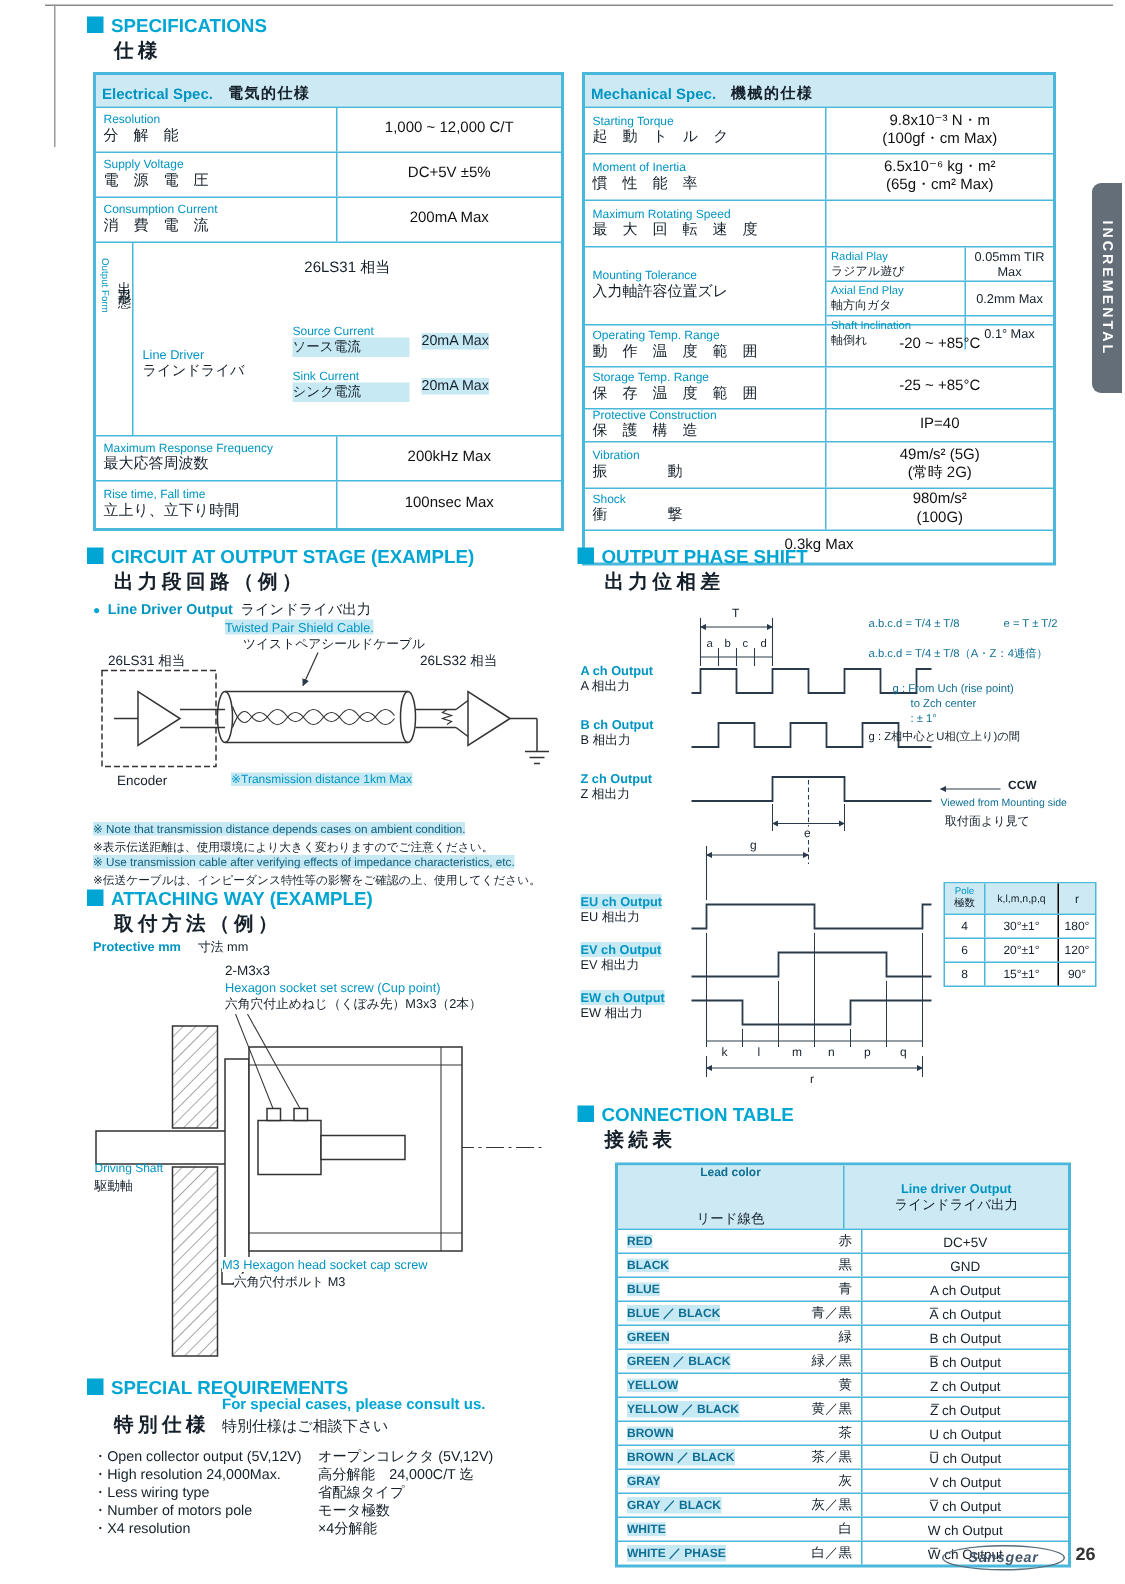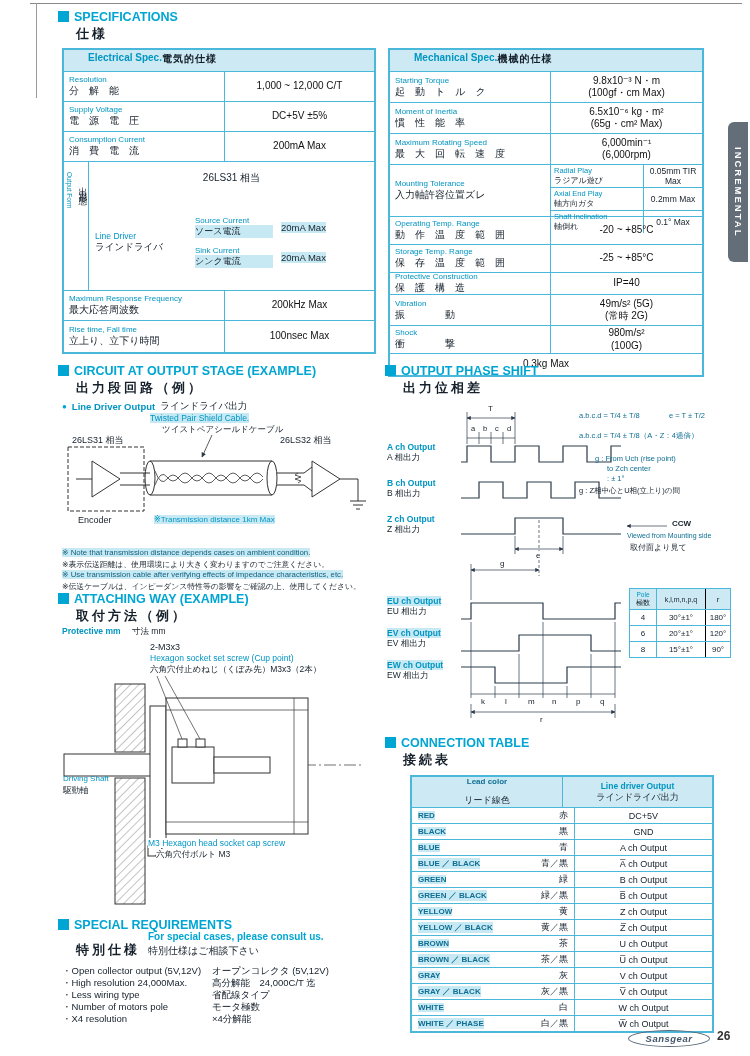--- a/index.html
+++ b/index.html
@@ -9,21 +9,21 @@
   
   .sec-head{position:absolute;display:flex;gap:5px;align-items:flex-start}
   .sq{width:11px;height:11px;background:#00a6d3;flex:none;margin-top:1px}
   .sec-en{font-size:12.5px;font-weight:bold;color:#00a6d3;white-space:nowrap}
   .sec-jp{position:absolute;font-size:13px;font-weight:bold;color:#15202b;letter-spacing:3px;white-space:nowrap}
   .hl{background:#c7e9f4}
   
   .spec{position:absolute;border:2px solid #49b8da;background:#fff}
   .srow{display:flex;border-top:1px solid #49b8da}
   .srow:first-child{border-top:none}
-  .shead{background:#cdeaf4;display:flex;align-items:flex-start;padding:2px 24px;height:17px}
+  .shead{background:#cdeaf4;display:flex;align-items:flex-end;gap:10px;padding:2px 4px;height:17px}
   .shead .hen{color:#0095c2;font-size:10px;font-weight:bold;white-space:nowrap}
   .shead .hjp{color:#15202b;font-size:10px;font-weight:bold;letter-spacing:1px;white-space:nowrap}
   .slab{width:150px;border-right:1px solid #49b8da;padding:2px 5px;display:flex;flex-direction:column;justify-content:center}
   .slab .en{color:#0095c2;font-size:8px;line-height:1.2;white-space:nowrap}
   .slab .jp{color:#15202b;font-size:10px;line-height:1.25;white-space:nowrap}
   .sval{flex:1;display:flex;align-items:center;justify-content:center;text-align:center;
         font-size:10px;color:#111;white-space:pre-line;line-height:1.25}
   .vstrip{width:24px;border-right:1px solid #49b8da;position:relative}
   .ven{position:absolute;writing-mode:vertical-rl;left:2px;top:10px;font-size:6.5px;color:#0095c2}
   .vjp{position:absolute;writing-mode:vertical-rl;left:12px;top:18px;font-size:9px;letter-spacing:3px;color:#15202b}
@@ -70,21 +70,21 @@
   .pc{display:flex;align-items:center;justify-content:center;font-size:8px;color:#15202b}
   .pc1{width:26px;border-right:1px solid #49b8da;flex-direction:column;line-height:1}
   .pc2{width:48px;border-right:1px solid #000000}
   .pc3{flex:1}
   .pen{color:#0095c2;font-size:6.5px}
   .pjp{font-size:7px}
   
   .ctable{position:absolute;border:2px solid #49b8da;background:#fff}
   .crow{display:flex;border-top:1px solid #49b8da;height:15px}
   .crow:first-child{border-top:none}
-  .chead{height:30px;background:#cdeaf4}
+  .chead{height:42px;background:#cdeaf4}
   .chc{display:flex;flex-direction:column;align-items:center;justify-content:center;line-height:1.3}
   .chc .en{color:#0095c2;font-size:8.5px;font-weight:bold}
   .chc .jp{font-size:9px}
   .clead{width:150px;border-right:1px solid #49b8da;display:flex;justify-content:space-between;align-items:center;padding:0 6px}
   .clead .en{color:#0f6e93;font-size:8px;font-weight:bold;white-space:nowrap}
   .clead .jp{font-size:9px;white-space:nowrap}
   .cout{flex:1;display:flex;align-items:center;justify-content:center;font-size:9px}
   
   .consult-en{position:absolute;color:#00a6d3;font-size:10px;font-weight:bold;white-space:nowrap}
   .consult-jp{position:absolute;color:#15202b;font-size:10px;white-space:nowrap}
@@ -207,22 +207,20 @@
       <span class="jp">慣　性　能　率</span>
     </div>
     <div class="sval">6.5x10⁻⁶ kg・m²
 (65g・cm² Max)</div>
   </div>
   <div class="srow" style="height:30px">
     <div class="slab">
       <span class="en">Maximum Rotating Speed</span>
       <span class="jp">最　大　回　転　速　度</span>
     </div>
-    <div class="sval">6,000min⁻¹
-(6,000rpm)</div>
   </div>
   <div class="srow" style="height:51px">
     <div class="slab">
       <span class="en">Mounting Tolerance</span>
       <span class="jp">入力軸許容位置ズレ</span>
     </div>
     <div class="msubs">
       <div class="subrow">
         <div class="sublab">
           <span class="en">Radial Play</span>

